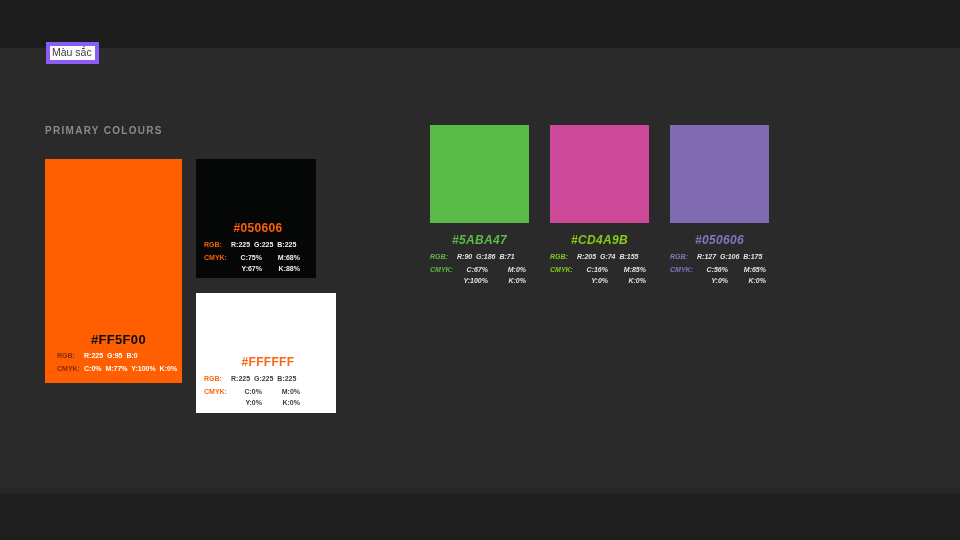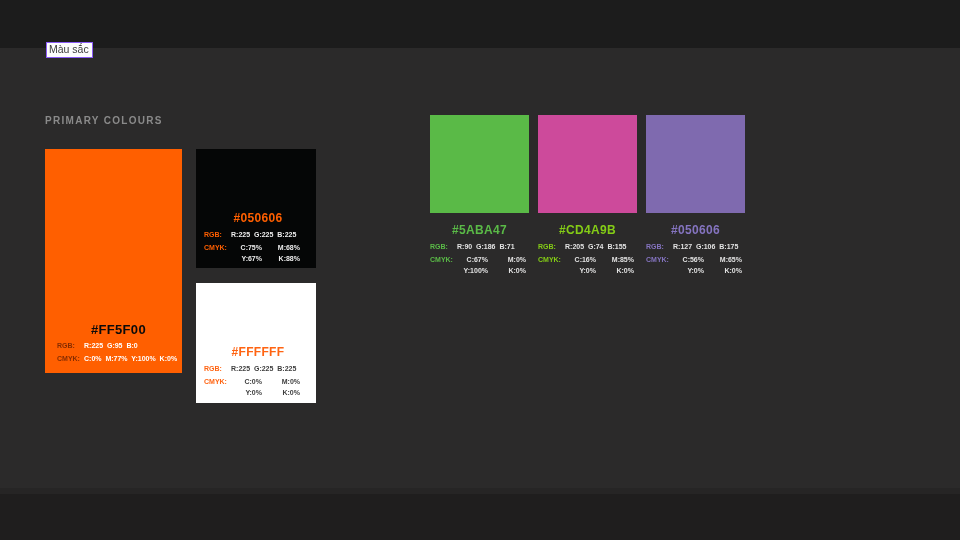--- a/index.html
+++ b/index.html
@@ -2,50 +2,50 @@
 <html><head>
 <meta charset="utf-8">
 <style>
   html,body{margin:0;padding:0;background:#141414;}
   *{box-sizing:border-box;font-family:"Liberation Sans",sans-serif;}
   .stage{position:relative;width:960px;height:540px;overflow:hidden;background:#2B2A2A;}
   .bar{position:absolute;left:0;width:960px;}
   .bar.top{top:0;height:48px;background:#1C1C1C;}
   .bar.bottom{top:488px;height:52px;background:#1F1E1E;border-top:6px solid #262525;}
   .layer-tag{position:absolute;left:46px;top:42px;background:#FDFDFD;color:#3D3D3D;
-    font-size:10.5px;line-height:13px;padding:0 3px 1px 2px;border:1px solid #8b5cf6;z-index:5;}
-  .section{position:absolute;top:115px;}
+    font-size:10.5px;line-height:13px;padding:0 3px 1px 2px;border:4px solid #8b5cf6;z-index:5;}
+  .section{position:absolute;top:125px;}
   .section.primary{left:45px;}
   .section.secondary{left:430px;}
   .section-heading{font-size:10px;font-weight:700;letter-spacing:1.3px;color:#8A8A8A;
     margin:0 0 22px 0;line-height:12px;}
   
   .primary-grid{display:flex;gap:14px;}
   .right-col{display:flex;flex-direction:column;gap:15px;}
   .card{position:relative;}
   .card-orange{width:137px;height:224px;background:#FF5F00;}
   .card-black{width:120px;height:119px;background:#050606;padding:62px 4px 0 8px;}
-  .card-white{width:120px;height:120px;background:#FFFFFF;padding:62px 4px 0 8px;}
+  .card-white{width:140px;height:120px;background:#FFFFFF;padding:62px 4px 0 8px;}
   .card-orange .card-text{position:absolute;left:12px;right:2px;bottom:10px;}
   .hex{font-size:13px;font-weight:700;line-height:15px;margin-bottom:4px;letter-spacing:.3px;text-align:center;}
   .card-black .hex,.card-white .hex{font-size:12px;}
   .spec{display:flex;align-items:flex-start;margin-top:4px;font-size:7px;font-weight:700;line-height:9px;}
   .spec .label{width:27px;flex:0 0 27px;}
   .vals{white-space:pre;}
   .cmyk-grid{display:grid;grid-template-columns:31px 31px;column-gap:7px;row-gap:2px;justify-items:end;}
   
   .card-orange .hex{color:#0B0B0B;}
   .card-orange .label{color:rgba(30,0,0,0.55);}
   .card-orange .vals{color:#FFFFFF;}
   .card-black .hex,.card-black .label{color:#FF5F00;}
   .card-black .vals,.card-black .cmyk-grid{color:#EDEDED;}
   .card-white .hex,.card-white .label{color:#FF6412;}
   .card-white .vals,.card-white .cmyk-grid{color:#3E3E3E;}
   
-  .sec-grid{display:flex;gap:9px;}
+  .sec-grid{display:flex;gap:21px;font-style:italic;}
   .sec-item{width:99px;}
   .sec-swatch{width:99px;height:98px;}
   .sec-item .hex{font-size:12px;margin:10px 0 3px 0;}
   .sec-item .vals,.sec-item .cmyk-grid{color:#E2E2E2;}
   .sw-green{background:#5ABA47;}   .t-green .hex,.t-green .label{color:#5ABA47;}
   .sw-pink{background:#CD4A9B;}    .t-pink .hex,.t-pink .label{color:#84cc16;}
   .sw-purple{background:#7F6AAF;}  .t-purple .hex,.t-purple .label{color:#8574C0;}
   .sw-yellow{background:#F7E908;}  .t-yellow .hex,.t-yellow .label{color:#FAEA02;}
 </style>
 </head>

